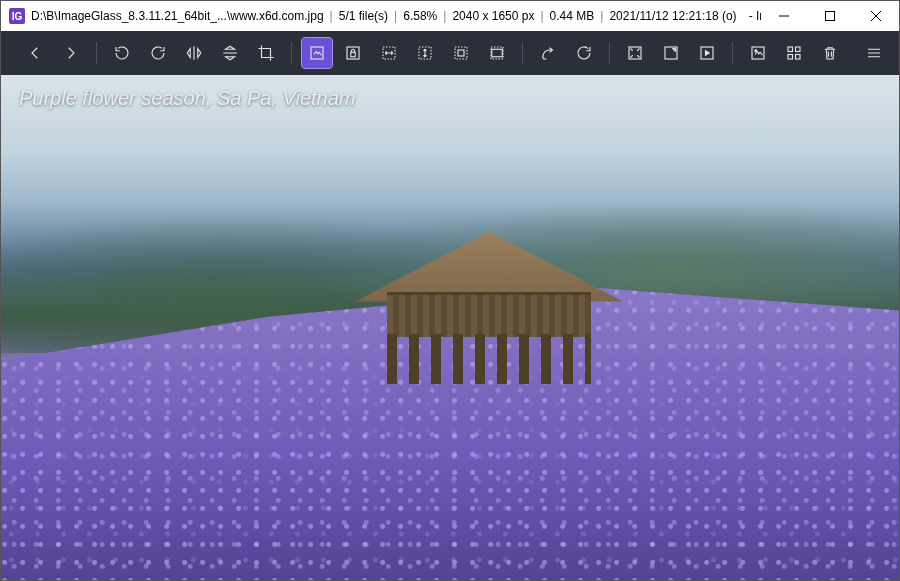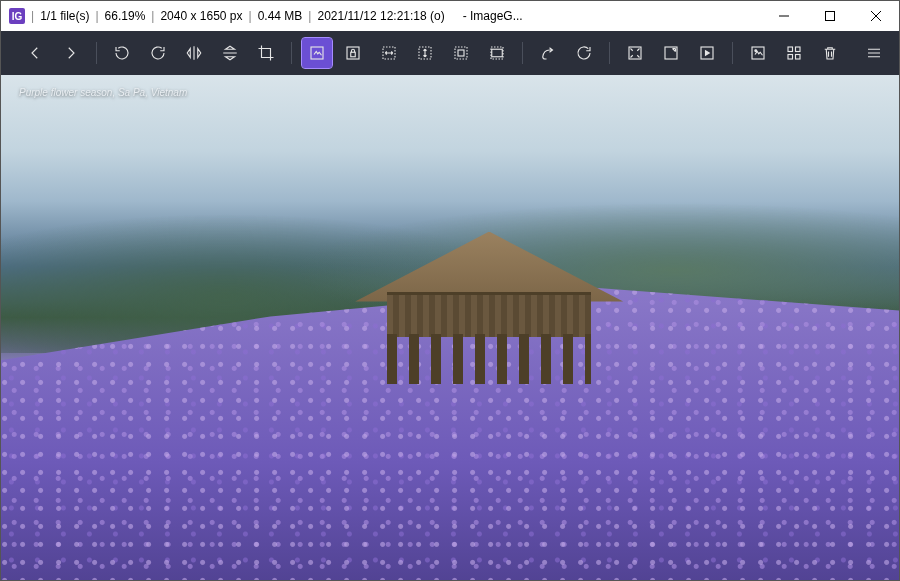--- a/index.html
+++ b/index.html
@@ -158,37 +158,38 @@
     position:absolute; top:102px; left:18px;
     width:204px; height:50px;
     background: repeating-linear-gradient(90deg,#4d3f28 0 10px, transparent 10px 22px);
   }
   
   .caption {
     position: absolute;
     top: 12px; left: 18px;
     color: #e9eef2;
     font-style: italic;
-    font-size: 10px;
+    font-size: 20px;
     text-shadow: 0 1px 3px rgba(0,0,0,0.5);
     pointer-events: none;
   }
 </style>
 </head>
 <body>
 
 <div class="window">
 
   <div class="titlebar">
     <div class="app-icon">IG</div>
     <div class="title-info">
-      <span class="sep">|</span>
-      <span>1/1 file(s)</span>
-      <span class="sep">|</span>
-      <span>66.19%</span>
+      <span>D:\B\ImageGlass_8.3.11.21_64bit_...\www.x6d.com.jpg</span>
+      <span class="sep">|</span>
+      <span>5/1 file(s)</span>
+      <span class="sep">|</span>
+      <span>6.58%</span>
       <span class="sep">|</span>
       <span>2040 x 1650 px</span>
       <span class="sep">|</span>
       <span>0.44 MB</span>
       <span class="sep">|</span>
       <span>2021/11/12 12:21:18 (o)</span>
       <span style="width:6px"></span>
       <span>- ImageG...</span>
     </div>
     <div class="win-controls">

